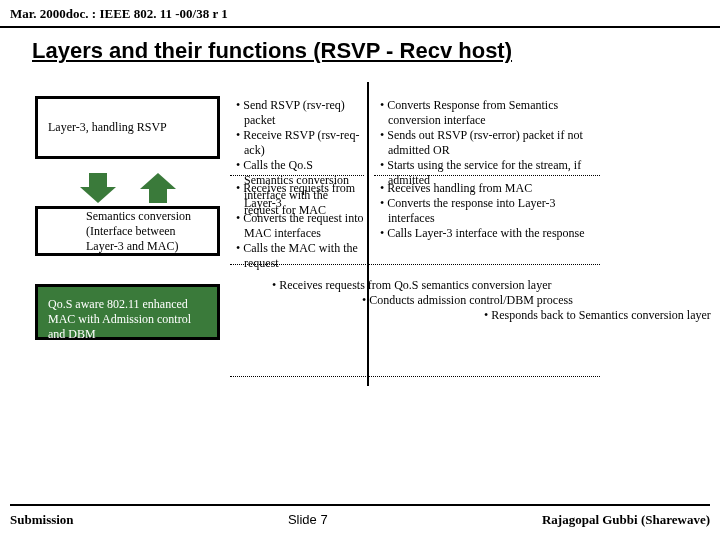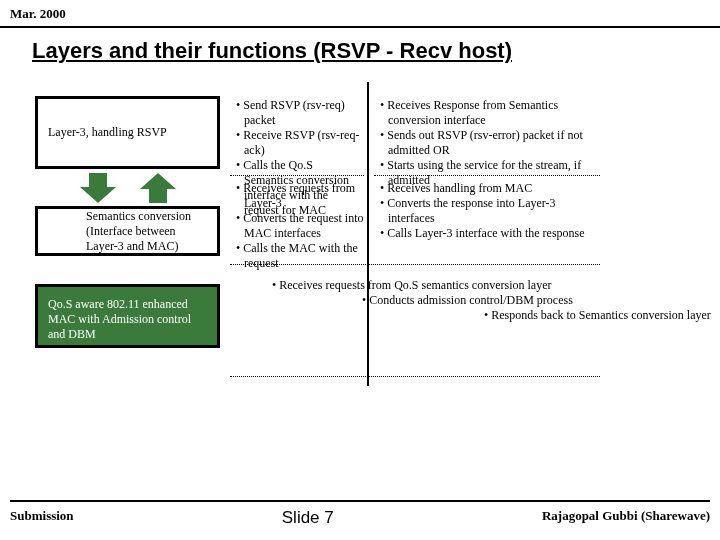--- a/index.html
+++ b/index.html
@@ -37,23 +37,23 @@
   
   .box {
     position: absolute;
     border: 3px solid #000;
     background: #fff;
     font-size: 12px;
     padding: 10px 10px;
     line-height: 1.25;
   }
   .box.green { background: #3a7a3a; color: #fff; }
-  .box1 { left: 35px; top: 4px;  width: 185px; height: 73px; display:flex; align-items:center; }
+  .box1 { left: 35px; top: 4px;  width: 185px; height: 63px; display:flex; align-items:center; }
   .box2 { left: 35px; top: 114px; width: 185px; height: 50px; display:flex; align-items:center;padding-left:48px; }
-  .box3 { left: 35px; top: 192px; width: 185px; height: 64px; }
+  .box3 { left: 35px; top: 192px; width: 185px; height: 56px; }
   
   .garrow {
     position: absolute;
     width: 36px;
     height: 30px;
   }
   .garrow.down { left: 80px; top: 81px; }
   .garrow.up   { left: 140px; top: 81px; }
   .garrow .shaft { position:absolute; left:9px; top:0; width:18px; height:16px; background:#3a7a3a; }
   .garrow.down .head { position:absolute; top:14px; left:0; width:0;height:0; border-left:18px solid transparent; border-right:18px solid transparent; border-top:16px solid #3a7a3a; }
@@ -103,27 +103,28 @@
     border: none;
     border-top: 2px solid #000;
     margin-bottom: 6px;
   }
   .footrow {
     display: flex;
     justify-content: space-between;
     font-size: 13px;
     font-weight: bold;
   }
-  .slide { font-family: Arial, sans-serif; font-size: 17px; font-weight: normal;}
+  .slide { font-family: Arial, sans-serif; font-size: 13px; font-weight: normal;}
 </style>
 </head>
 <body>
 
 <div class="topbar">
   <span>Mar. 2000</span>
+  <span>doc. : IEEE 802. 11 -00/38 r 1</span>
 </div>
 <hr class="hr-top">
 
 <div class="title">Layers and their functions (RSVP - Recv host)</div>
 
 <div class="content">
 
   <div class="box box1">
     <span>Layer-3, handling RSVP</span>
   </div>
@@ -149,21 +150,21 @@
 
   <div class="row row1 colL">
     <ul>
       <li>Send RSVP (rsv-req) packet</li>
       <li>Receive RSVP (rsv-req-ack)</li>
       <li>Calls the Qo.S Semantics conversion interface with the request for MAC</li>
     </ul>
   </div>
   <div class="row row1 colR">
     <ul>
-      <li>Receives Response from Semantics conversion interface</li>
+      <li>Converts Response from Semantics conversion interface</li>
       <li>Sends out RSVP (rsv-error) packet if not admitted OR</li>
       <li>Starts using the service for the stream, if admitted</li>
     </ul>
   </div>
   <div class="dots d1"></div>
   <div class="dots d1b"></div>
 
   <div class="row row2 colL">
     <ul>
       <li>Receives requests from Layer-3</li>

